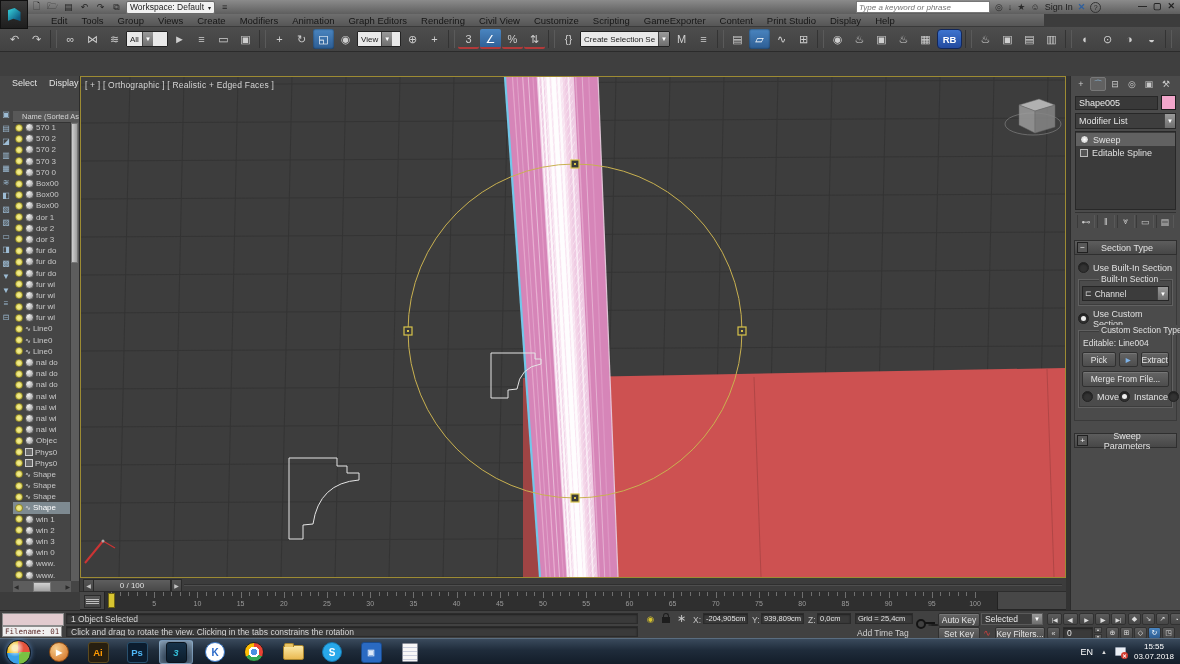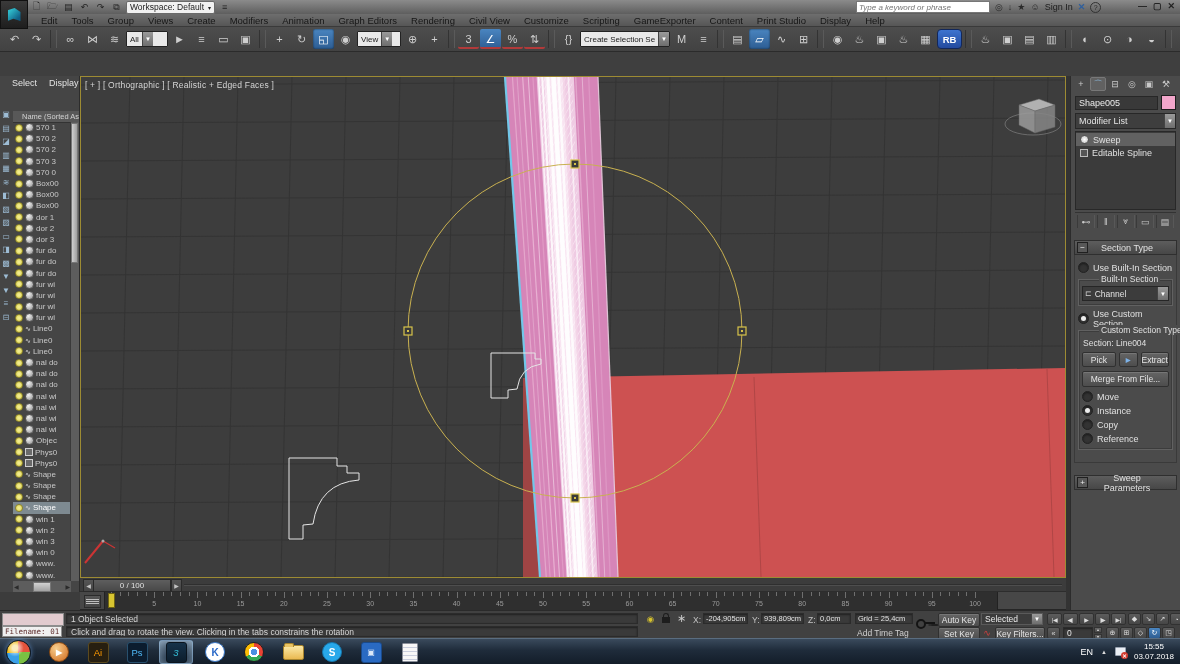--- a/index.html
+++ b/index.html
@@ -17,22 +17,22 @@
   .ws-dd{height:11px;background:#f1f1f1;border:1px solid #6a6a6a;border-radius:2px;color:#222;
          font-size:8.5px;display:flex;align-items:center;padding:0 3px;gap:4px}
   .tcenter{left:386px;top:1px;width:300px;display:flex;gap:16px;justify-content:center;color:#1e1e1e;font-size:9.5px}
   .search-wrap{left:856px;top:1px;display:flex;align-items:center;gap:5px}
   .search-input{width:128px;height:10px;border:1px solid #777;background:#fff;font-size:8px;font-style:italic;
                 color:#333;padding:0 2px;font-family:"Liberation Sans",sans-serif}
   .ti-ic{color:#2a2a2a;font-size:9px}
   .signin{color:#1d1d1d;font-size:9px}
   .winbtns{left:1138px;top:1px;display:flex;gap:6px;color:#222;font-size:9px;font-weight:bold}
   
-  .menubar{left:0;top:14px;width:1180px;height:13px;background:linear-gradient(#6e6e6e,#565656);
-           display:flex;align-items:center;padding-left:34px;box-sizing:border-box;border-bottom:1px solid #3a3a3a}
+  .menubar{left:0;top:14px;width:1044px;height:13px;background:linear-gradient(#6e6e6e,#565656);
+           display:flex;align-items:center;padding-left:44px;box-sizing:border-box;border-bottom:1px solid #3a3a3a}
   .mitem{padding:0 7px;color:#161616;font-size:9.5px;white-space:nowrap}
   
   .toolbar{left:0;top:27px;width:1180px;height:25px;background:linear-gradient(#4d4d4d,#424242);
            border-bottom:1px solid #2b2b2b;display:flex;align-items:center;padding-left:4px;box-sizing:border-box;gap:1px}
   .ti{width:21px;height:20px;display:flex;align-items:center;justify-content:center;color:#cfcfcf;
       font-size:11px;border-radius:2px;flex:none}
   .ti.active{background:linear-gradient(#4a85c0,#2d5d93);color:#fff;box-shadow:inset 0 0 2px #123}
   .ti.accent{box-shadow:inset 0 -3px 0 -1px #b23a3a}
   .tsep{width:5px;height:18px;border-left:1px solid #333;border-right:1px solid #5a5a5a;margin:0 2px;flex:none}
   .tdd{height:14px;background:#e9e9e9;border:1px solid #222;border-radius:1px;color:#1a1a1a;font-size:8px;
@@ -99,21 +99,21 @@
   .group{border:1px solid #616161;box-shadow:inset 0 0 0 1px #3c3c3c;margin:5px 0 6px;padding:6px 3px 4px;position:relative}
   .group-title{position:absolute;top:-6px;left:20px;background:#4b4b4b;padding:0 2px;font-size:8.5px;color:#e0e0e0;white-space:nowrap}
   .combo{height:13px;background:#3c3c3c;border:1px solid #262626;display:flex;align-items:center;color:#e2e2e2;
          font-size:8.5px;padding-left:2px;gap:3px}
   .combo .sp{flex:1}
   .cicon{color:#cfcfcf;font-size:8px}
   .btn{background:linear-gradient(#656565,#4d4d4d);border:1px solid #303030;border-radius:2px;color:#e6e6e6;font-size:8.5px;
        height:13px;display:flex;align-items:center;justify-content:center;box-shadow:inset 0 1px 0 rgba(255,255,255,.12)}
   .btnrow{display:flex;gap:3px;margin:4px 0}
   .secline{color:#e0e0e0;font-size:8.5px;margin:1px 0 1px 1px;white-space:nowrap}
-  .rgrid{display:grid;grid-template-columns:1fr;row-gap:1px;margin-top:3px}
+  .rgrid{display:grid;grid-template-columns:1fr 1fr 1fr 1fr;row-gap:1px;margin-top:3px}
   
   .trackbar{left:80px;top:578px;width:986px;height:14px;background:#3c3c3c;border-bottom:1px solid #2d2d2d;box-sizing:border-box}
   .tb-arrow{position:absolute;top:1px;width:9px;height:11px;background:linear-gradient(#555,#454545);border:1px solid #2a2a2a;
             color:#c2c2c2;font-size:6px;display:flex;align-items:center;justify-content:center}
   .tslider{position:absolute;left:13px;top:1px;width:76px;height:11px;background:linear-gradient(#5e5e5e,#484848);
            border:1px solid #292929;color:#e0e0e0;font-size:8px;display:flex;align-items:center;justify-content:center}
   .trkline{position:absolute;left:104px;right:4px;top:6px;height:0;border-top:1px solid #2f2f2f;border-bottom:1px solid #4e4e4e}
   .ruler{left:80px;top:592px;width:986px;height:18px;background:#474747;border-bottom:1px solid #262626;box-sizing:border-box}
   .rband{position:absolute;left:24px;top:0;width:892px;height:18px;background:#2f2f2f;border-left:1px solid #222;border-right:1px solid #222}
   .rtick{position:absolute;top:0;width:1px;background:#6f6f6f}
@@ -157,21 +157,21 @@
   .taskbar{left:0;top:638px;width:1180px;height:26px;background:linear-gradient(#3a4a5c,#1f2c3b 45%,#131d29);
            border-top:1px solid #5a6d80;box-sizing:border-box;display:flex;align-items:center}
   .orb{position:absolute;left:6px;top:1px;width:23px;height:23px;border-radius:50%;
        background:radial-gradient(circle at 35% 30%,rgba(255,255,255,.75) 0 12%,rgba(255,255,255,0) 40%),
                   conic-gradient(#e5533c 0 25%,#7ac043 0 50%,#3aa0e8 0 75%,#f0b400 0);
        border:1px solid #0e1822;box-shadow:0 0 5px rgba(120,180,255,.6)}
   .tb-items{position:absolute;left:42px;top:0;height:26px;display:flex;align-items:center;gap:5px}
   .tb-item{width:34px;height:24px;border-radius:3px;display:flex;align-items:center;justify-content:center}
   .tb-item.active{background:linear-gradient(rgba(190,220,245,.38),rgba(90,130,170,.22));
                   border:1px solid rgba(170,210,245,.55);box-shadow:inset 0 0 7px rgba(200,230,255,.45);box-sizing:border-box}
-  .ic-sq{width:19px;height:19px;border-radius:3px;display:flex;align-items:center;justify-content:center;font-weight:normal;font-size:9.5px}
+  .ic-sq{width:19px;height:19px;border-radius:3px;display:flex;align-items:center;justify-content:center;font-weight:bold;font-size:9.5px}
   .ic-ci{width:18px;height:18px;border-radius:50%;display:flex;align-items:center;justify-content:center;font-weight:bold;font-size:10px}
   .ic-folder{position:relative;width:19px;height:13px;background:linear-gradient(#fbe9a7,#e9b951);border:1px solid #a8852e;border-radius:2px}
   .ic-folder::before{content:"";position:absolute;left:0;top:-3px;width:8px;height:3px;background:#e9c463;border:1px solid #a8852e;border-bottom:none;border-radius:2px 2px 0 0}
   .ic-note{width:14px;height:17px;background:repeating-linear-gradient(#f7f7f7 0 3px,#c9cedd 3px 4px);border:1px solid #8a8f9a;border-radius:1px}
   .ic-chrome{width:18px;height:18px;border-radius:50%;border:1px solid #222;
              background:radial-gradient(circle,#4a90e2 0 3.5px,#fff 3.5px 5.5px,transparent 5.5px),
                         conic-gradient(#ea4335 0 120deg,#34a853 0 240deg,#fbbc05 0 360deg)}
   .tb-right{position:absolute;right:0;top:0;height:26px;display:flex;align-items:center;gap:8px;padding-right:6px;color:#fff}
   .tb-clock{text-align:center;font-size:8px;line-height:1.25}
   .tb-up{font-size:6px;color:#dcdcdc}
@@ -689,21 +689,21 @@
             <span class="sp">Channel</span>
             <span class="dda">▼</span>
           </div>
         </div>
         <div class="radio-row">
           <span class="radio on"></span>
           <span>Use Custom Section</span>
         </div>
         <div class="group">
           <span class="group-title">Custom Section Types</span>
-          <div class="secline">Section: Line004</div>
+          <div class="secline">Editable: Line004</div>
           <div class="btnrow">
             <div class="btn" style="width:34px">Pick</div>
             <div class="btn" style="width:18px;color:#7db2e8">►</div>
             <div class="btn" style="flex:1">Extract</div>
           </div>
           <div class="btn" style="height:14px">Merge From File...</div>
           <div class="rgrid">
             <div class="radio-row">
                 <span class="radio"></span>
                 <span>Move</span>

